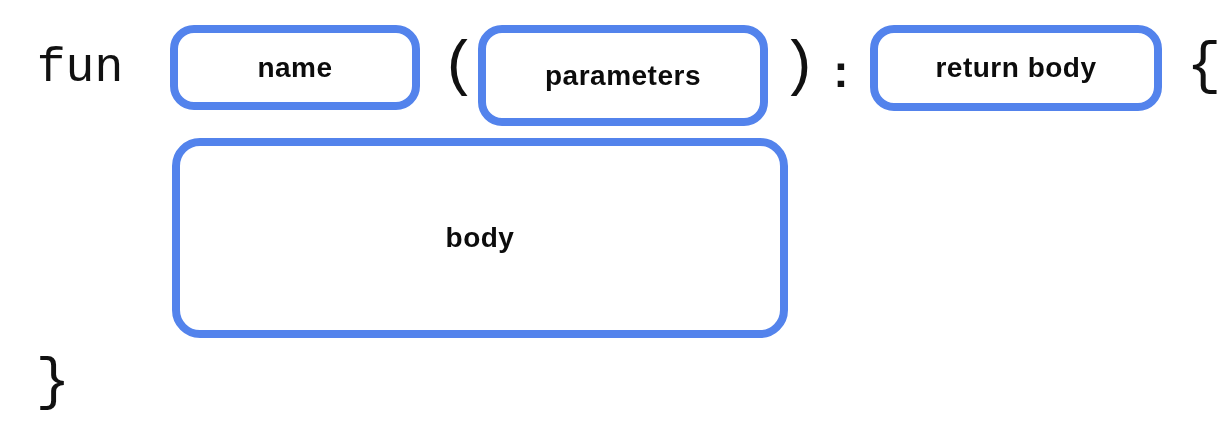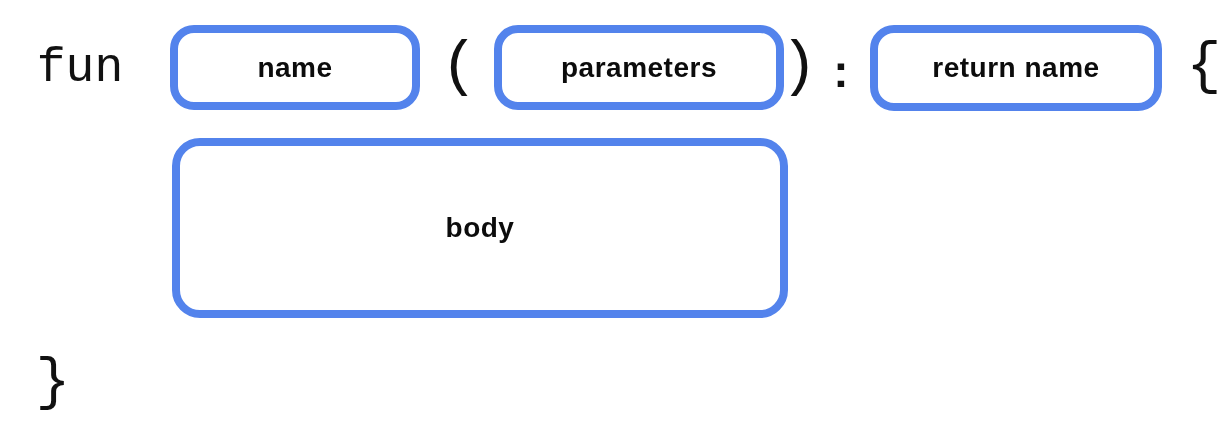--- a/index.html
+++ b/index.html
@@ -42,27 +42,27 @@
     font-weight: 700;
     font-size: 28px;
     color: #0c0c0c;
     letter-spacing: 0.5px;
     white-space: nowrap;
   }
   
   .kw-fun        { left: 24px;   top: 25px;  width: 112px; height: 85px; font-size: 48px; }
   .box-name      { left: 170px;  top: 25px;  width: 250px; height: 85px; }
   .sym-oparen    { left: 436px;  top: 22px;  width: 46px;  height: 88px; font-size: 62px; }
-  .box-params    { left: 478px;  top: 25px;  width: 290px; height: 85px; margin-left: 16px; }
+  .box-params    { left: 478px;  top: 25px;  width: 290px; height: 101px; }
   .sym-cparen    { left: 776px;  top: 22px;  width: 46px;  height: 88px; font-size: 62px; }
   .sym-colon     { left: 820px;  top: 28px;  width: 42px;  height: 85px;
                    font-family: "Liberation Sans", sans-serif; font-weight: 700; font-size: 46px; }
   .box-rtype     { left: 870px;  top: 25px;  width: 292px; height: 86px; }
   .sym-obrace    { left: 1182px; top: 22px;  width: 44px;  height: 88px; font-size: 58px; }
-  .box-body      { left: 172px;  top: 138px; width: 616px; height: 180px; border-radius: 28px; }
+  .box-body      { left: 172px;  top: 138px; width: 616px; height: 200px; border-radius: 28px; }
   .sym-cbrace    { left: 30px;   top: 350px; width: 46px;  height: 64px; font-size: 58px; }
 </style>
 </head>
 <body>
 
 <div class="canvas">
 
   <div class="code kw-fun">fun</div>
 
   <div class="slot box-name">
@@ -73,21 +73,21 @@
 
   <div class="slot box-params">
     <span class="slot-label">parameters</span>
   </div>
 
   <div class="code sym-cparen">)</div>
 
   <div class="code sym-colon">:</div>
 
   <div class="slot box-rtype">
-    <span class="slot-label">return name</span>
+    <span class="slot-label">return body</span>
   </div>
 
   <div class="code sym-obrace">{</div>
 
   <div class="slot box-body">
     <span class="slot-label">body</span>
   </div>
 
   <div class="code sym-cbrace">}</div>
 

